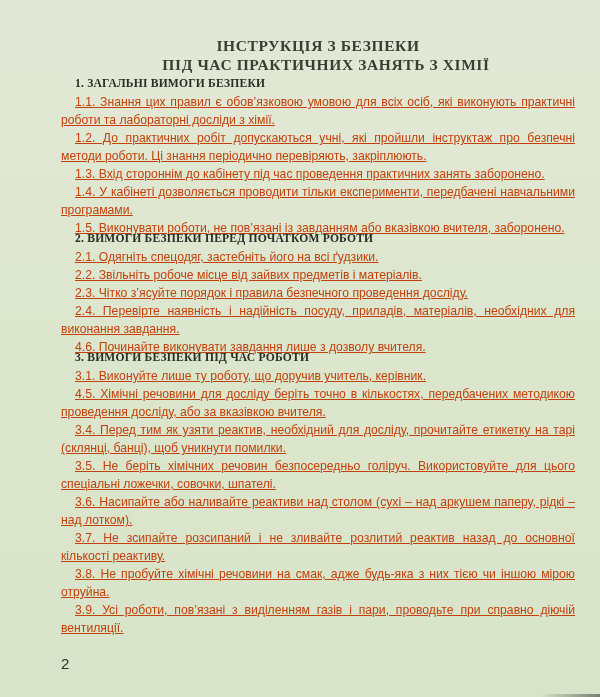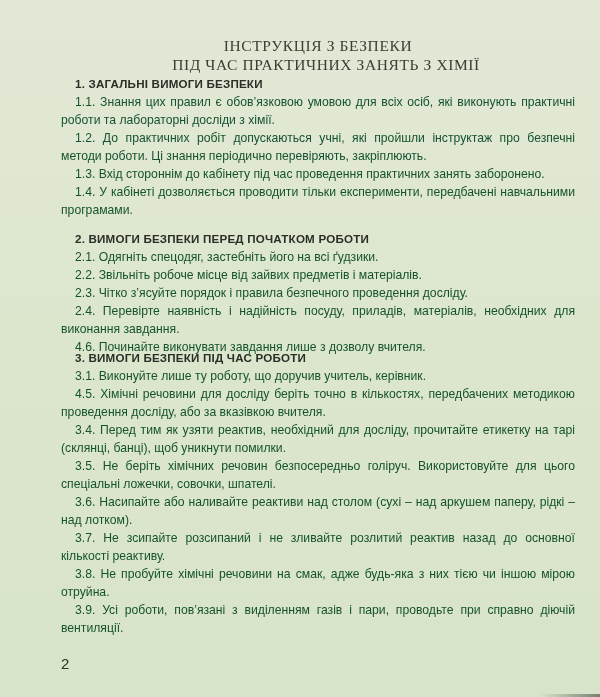--- a/index.html
+++ b/index.html
@@ -8,43 +8,44 @@
     background: #dde6cf;
     background: linear-gradient(180deg, #e3e8d6 0%, #dce6cd 50%, #d8e4c9 100%);
     color: #2c3128;
     font-family: "Liberation Sans", "DejaVu Sans", sans-serif;
     position: relative;
   }
   .page { position: absolute; left: 61px; top: 0; width: 514px; }
   .title {
     font-family: "Liberation Serif", "DejaVu Serif", serif;
     text-align: center; font-size: 15.5px; letter-spacing: 0.6px;
-    line-height: 18px; color: #3a3e35; font-weight: normal;
+    line-height: 18px; color: #3a3e35; font-weight: bold;
   }
   .title1 { position: absolute; top: 37px; left: 0; right: 0; }
   .title2 { position: absolute; top: 56px; left: 16px; right: 0; }
   .section { position: absolute; left: 0; width: 514px; }
-  .sec-head { font-weight: bold; font-size: 11.6px; line-height: 18px; padding-left: 14px; color: #2a2e26; letter-spacing: 0.2px; }
-  .item { font-size: 12.2px; line-height: 18px; text-align: justify; text-indent: 14px; color: #14532d; }
+  .sec-head { font-weight: bold; font-size: 11.6px; line-height: 18px; padding-left: 14px; color: #2a2e26; letter-spacing: 0.2px; font-family: Liberation Serif, serif; }
+  .item { font-size: 12.2px; line-height: 18px; text-align: justify; text-indent: 14px; color: #c2410c; text-decoration: underline; }
   .pagenum { position: absolute; left: 61px; top: 655px; font-size: 15px; color: #2e332b; }
   .bottom-edge { position: absolute; left: 0; right: 0; bottom: 0; height: 3px; background: linear-gradient(90deg, transparent 0%, transparent 90%, #3a3d36 100%); opacity: 0.6; }
 </style>
 </head>
 <body>
 
 <div class="page">
   <div class="title title1">ІНСТРУКЦІЯ З БЕЗПЕКИ</div>
   <div class="title title2">ПІД ЧАС ПРАКТИЧНИХ ЗАНЯТЬ З ХІМІЇ</div>
 
   <div class="section" style="top:75px">
     <div class="sec-head">1. ЗАГАЛЬНІ ВИМОГИ БЕЗПЕКИ</div>
     <div class="item">1.1. Знання цих правил є обов’язковою умовою для всіх осіб, які виконують практичні роботи та лабораторні досліди з хімії.</div>
     <div class="item">1.2. До практичних робіт допускаються учні, які пройшли інструктаж про безпечні методи роботи. Ці знання періодично перевіряють, закріплюють.</div>
     <div class="item">1.3. Вхід стороннім до кабінету під час проведення практичних занять заборонено.</div>
     <div class="item">1.4. У кабінеті дозволяється проводити тільки експерименти, передбачені навчальними програмами.</div>
+    <div class="item">1.5. Виконувати роботи, не пов’язані із завданням або вказівкою вчителя, заборонено.</div>
   </div>
 
   <div class="section" style="top:230px">
     <div class="sec-head">2. ВИМОГИ БЕЗПЕКИ ПЕРЕД ПОЧАТКОМ РОБОТИ</div>
     <div class="item">2.1. Одягніть спецодяг, застебніть його на всі ґудзики.</div>
     <div class="item">2.2. Звільніть робоче місце від зайвих предметів і матеріалів.</div>
     <div class="item">2.3. Чітко з’ясуйте порядок і правила безпечного проведення досліду.</div>
     <div class="item">2.4. Перевірте наявність і надійність посуду, приладів, матеріалів, необхідних для виконання завдання.</div>
     <div class="item">4.6. Починайте виконувати завдання лише з дозволу вчителя.</div>
   </div>

